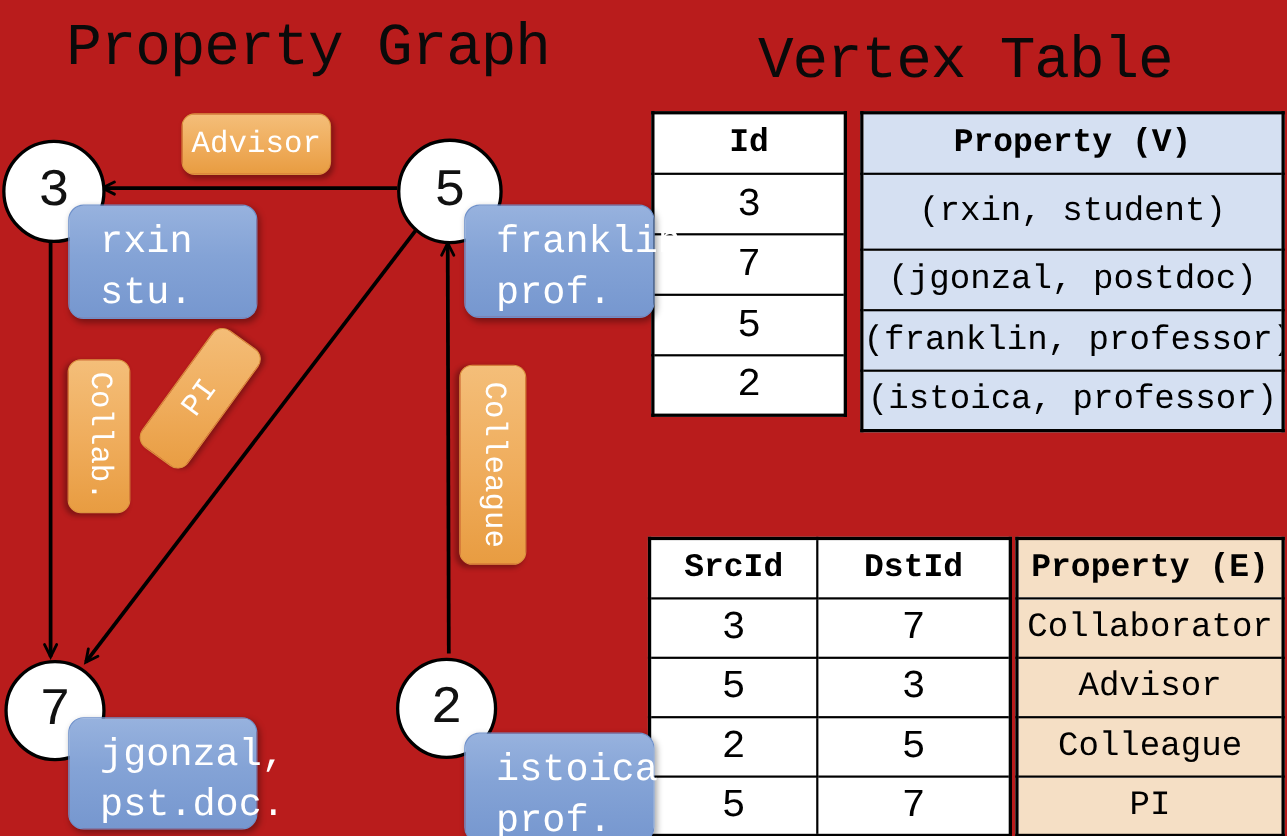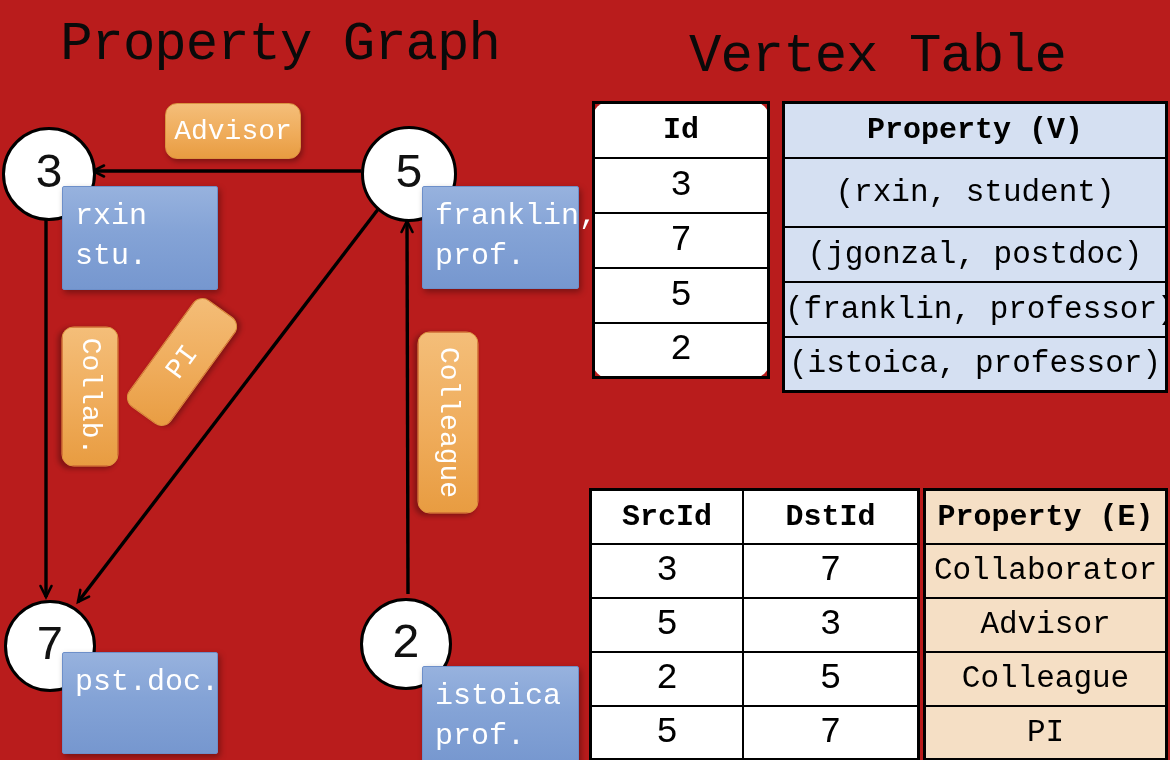--- a/index.html
+++ b/index.html
@@ -12,25 +12,25 @@
     font-size:54px;letter-spacing:-1px;text-align:center;color:#0a0a0a;
     white-space:nowrap;
   }
   
   .vcircle{
     position:absolute;border:3.5px solid #000;border-radius:50%;background:#fff;
     display:flex;align-items:center;justify-content:center;
     font-size:48px;color:#111;z-index:3;
   }
   .pbox{
-    position:absolute;border-radius:2px;color:#fff;z-index:5;
+    position:absolute;border-radius:14px;color:#fff;z-index:5;
     background:linear-gradient(180deg,#97B2DE 0%,#84A3D6 45%,#7697CF 100%);
     border:1.5px solid #6D8FC9;
     box-shadow:2px 3px 6px rgba(0,0,0,0.35);
-    font-size:30px;line-height:1.32;padding:10px 8px 0 12px;
+    font-size:35px;line-height:1.32;padding:10px 8px 0 28px;
   }
   .pill{
     position:absolute;border-radius:12px;color:#fff;z-index:4;
     border:1.5px solid #DB9440;
     box-shadow:2px 3px 5px rgba(0,0,0,0.3);
     display:flex;align-items:center;justify-content:center;
     font-size:28px;
   }
   .pill.flat{background:linear-gradient(180deg,#F4BE79 0%,#EFAC5B 55%,#E89C41 100%);}
   .pill.rot90{background:linear-gradient(90deg,#F4BE79 0%,#EFAC5B 55%,#E89C41 100%);}
@@ -86,41 +86,42 @@
 
   <div class="pbox" style="left:62px;top:186px;width:134px;height:92px;">
     <div>rxin</div>
     <div>stu.</div>
   </div>
   <div class="pbox" style="left:422px;top:186px;width:135px;height:91px;">
     <div>franklin,</div>
     <div>prof.</div>
   </div>
   <div class="pbox" style="left:62px;top:652px;width:134px;height:90px;">
+    <div>jgonzal,</div>
     <div>pst.doc.</div>
   </div>
   <div class="pbox" style="left:422px;top:666px;width:135px;height:88px;">
     <div>istoica</div>
     <div>prof.</div>
   </div>
 
   <div class="pill flat" style="left:165px;top:103px;width:134px;height:54px;">
     <span>Advisor</span>
   </div>
   <div class="pill rot90" style="left:20px;top:368px;width:138px;height:55px;transform:rotate(90deg);">
     <span>Collab.</span>
   </div>
   <div class="pill rotdiag" style="left:116px;top:336px;width:130px;height:50px;transform:rotate(-54deg);">
     <span>PI</span>
   </div>
   <div class="pill rot90" style="left:357px;top:392px;width:180px;height:59px;transform:rotate(90deg);">
     <span>Colleague</span>
   </div>
 
-  <table class="dt" style="left:592px;top:101px;width:178px;height:275px;border-radius:19px;">
+  <table class="dt" style="left:592px;top:101px;width:178px;height:275px;">
     <tbody>
         <tr style="height:55px;">
           <td class="hdr">Id</td>
         </tr>
     <tr style="height:55px;">
           <td class="num">3</td>
         </tr>
     <tr style="height:55px;">
           <td class="num">7</td>
         </tr>

